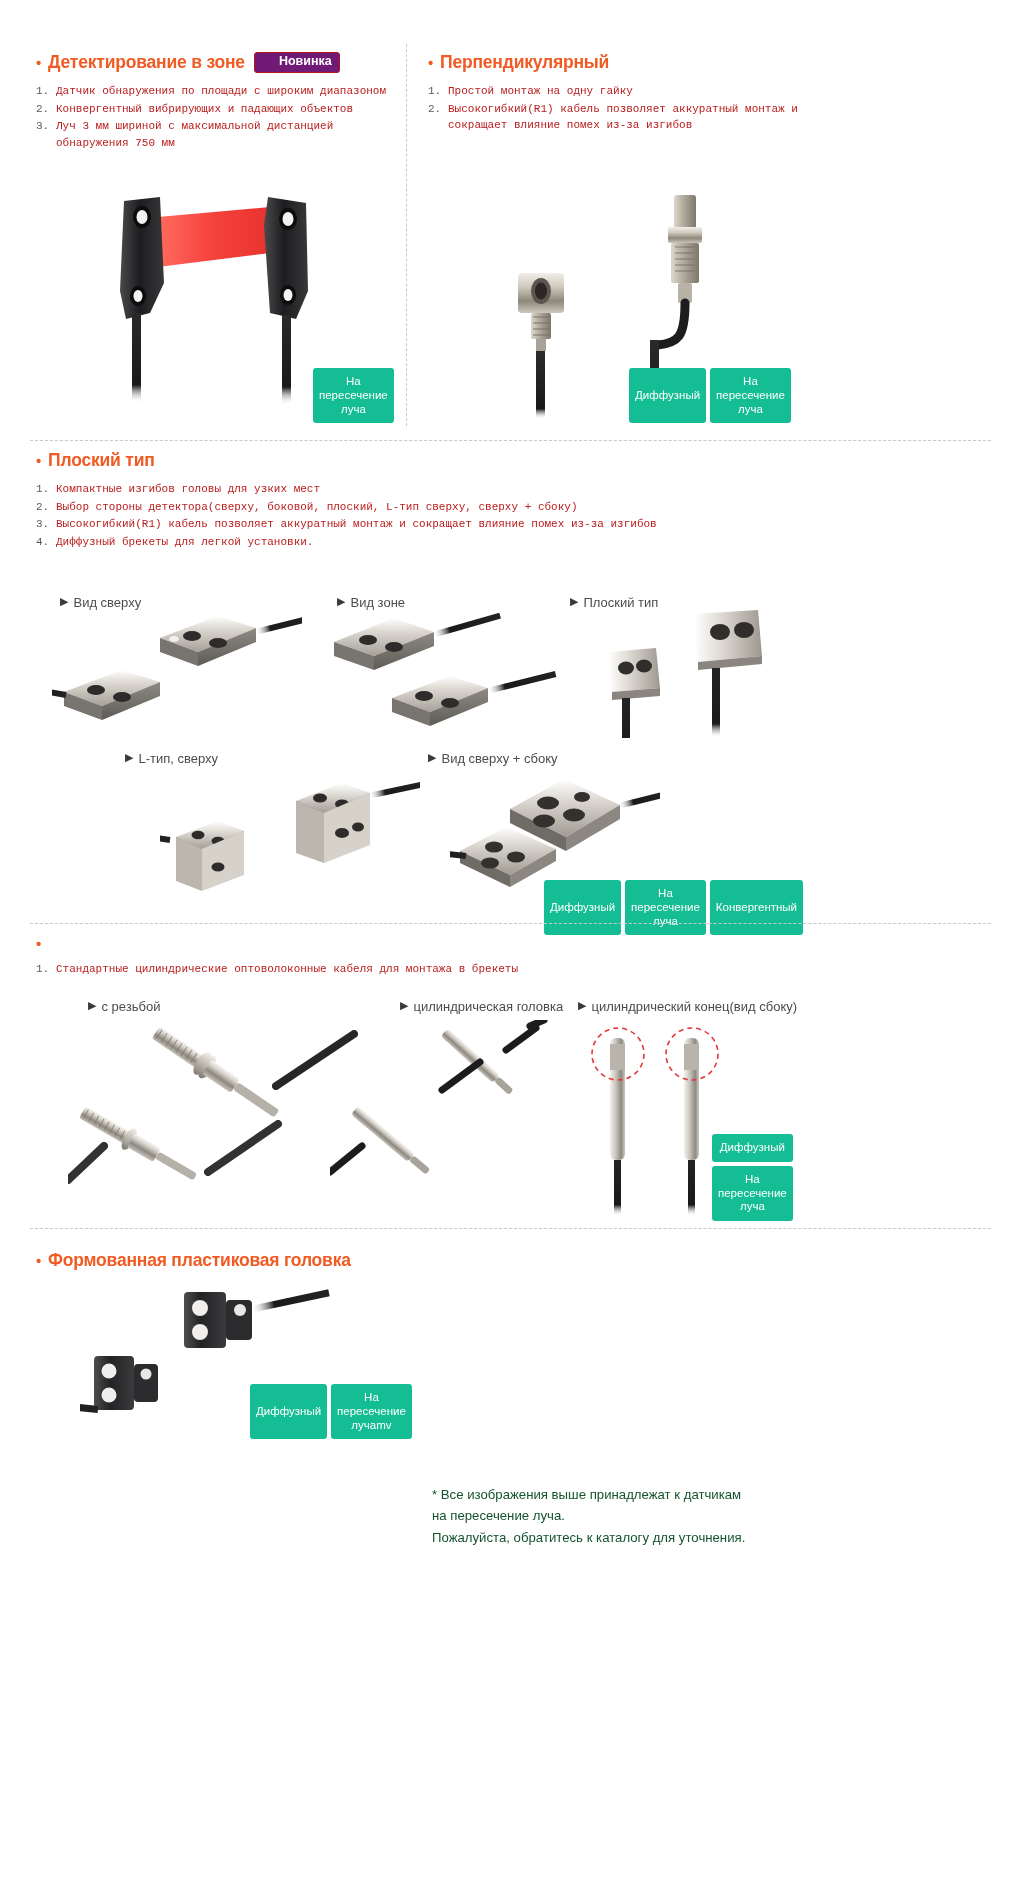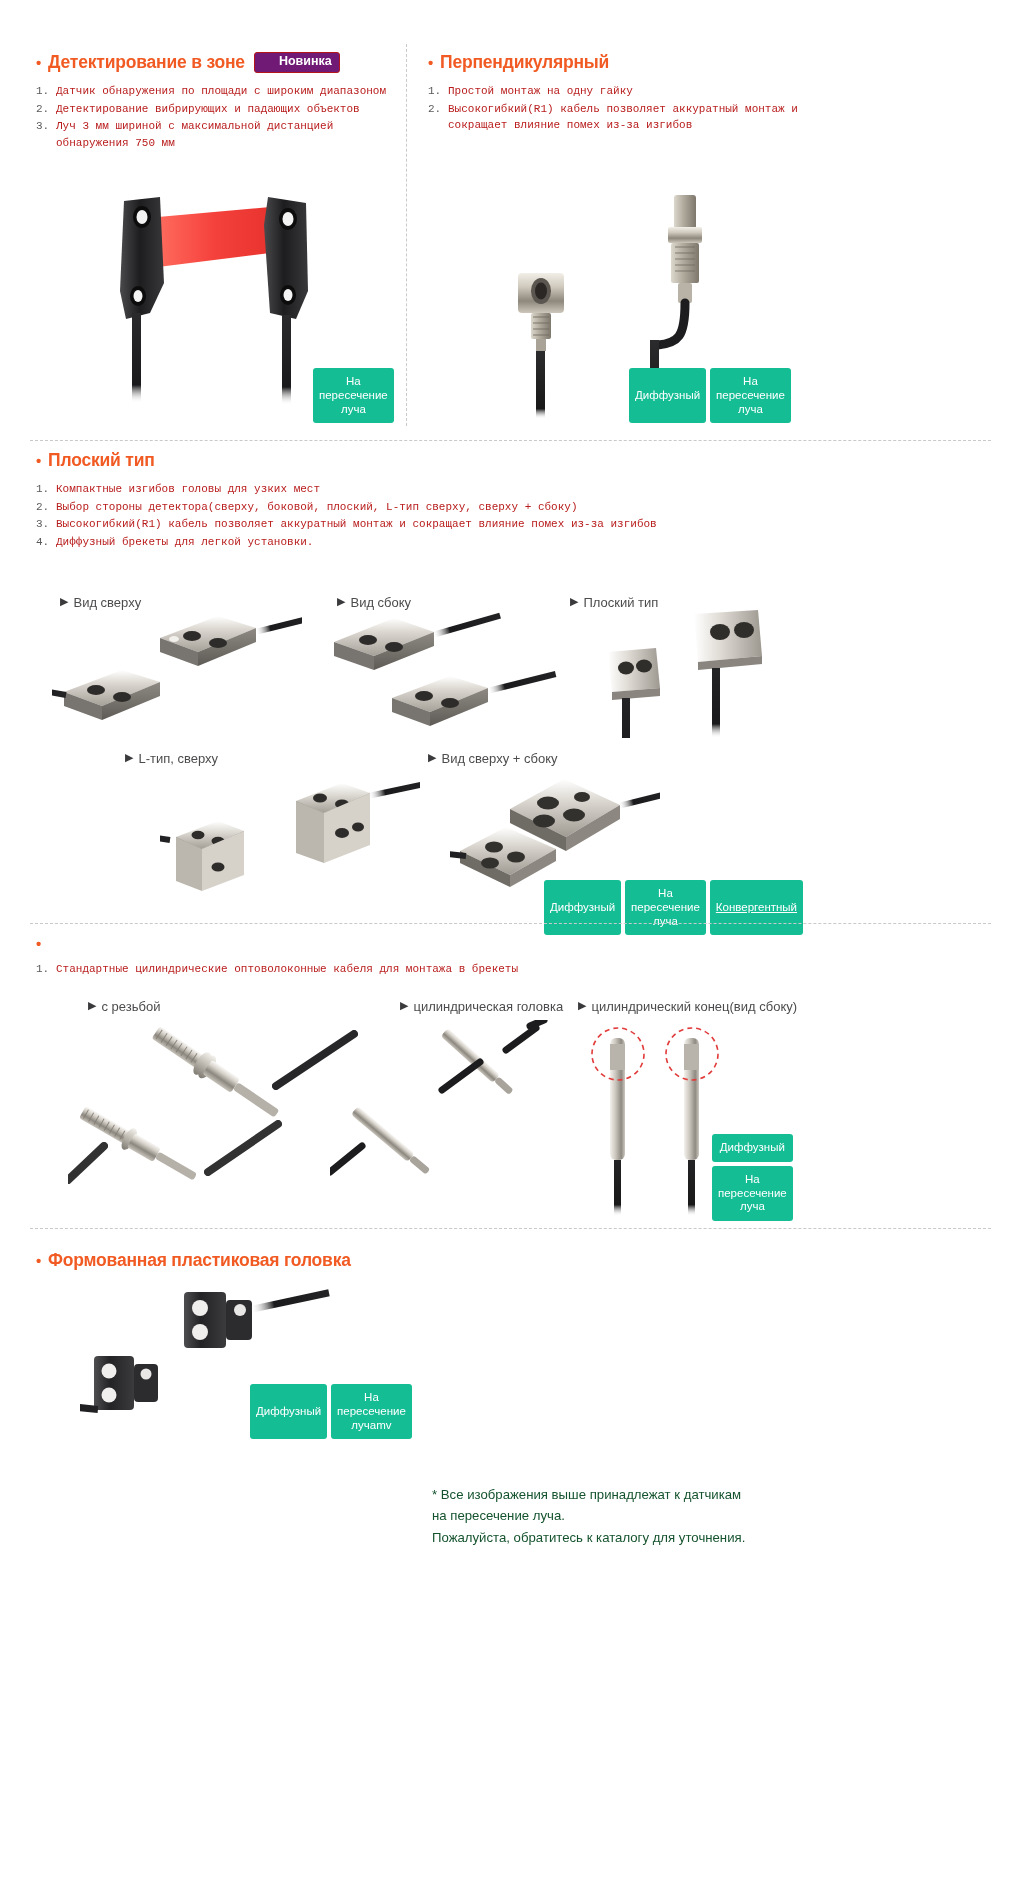--- a/index.html
+++ b/index.html
@@ -108,21 +108,21 @@
     line-height: 1.2;
     text-align: center;
     border-radius: 3px;
     padding: 7px 6px;
     min-width: 74px;
     display: flex;
     align-items: center;
     justify-content: center;
     white-space: pre-line;
   }
-  .chip.w2 { min-width: 84px; text-decoration: underline; }
+  .chip.w2 { min-width: 84px; }
 
   
   .footnote {
     position: absolute;
     font-size: 13.2px;
     line-height: 1.62;
     color: #14532d;
     white-space: pre-line;
   }
 
@@ -136,21 +136,21 @@
 <div class="page">
 
   <div class="art" style="left:36px; top:52px; width:370px;">
     <div class="sec-title">
       <span class="dot">•</span>
       <span>Детектирование в зоне</span>
       <span class="badge-new">Новинка</span>
     </div>
     <ol class="feats">
       <li>Датчик обнаружения по площади с широким диапазоном</li>
-      <li>Детектирование вибрирующих и падающих объектов</li>
+      <li>Конвергентный вибрирующих и падающих объектов</li>
       <li>Луч 3 мм шириной с максимальной дистанцией обнаружения 750 мм</li>
     </ol>
   </div>
 
   <div class="art" style="left:110px; top:195px;">
     <svg width="290" height="220" viewBox="0 0 290 220">
       <defs>
         <linearGradient id="blk1" x1="0" y1="0" x2="1" y2="0">
           <stop offset="0" stop-color="#4a4a4c"></stop>
             <stop offset="0.45" stop-color="#1d1d1f"></stop>
@@ -270,21 +270,21 @@
       <li>Диффузный брекеты для легкой установки.</li>
     </ol>
   </div>
 
   <div class="viewlabel art" style="left:60px; top:594px;">
     <span class="tri">▶</span>
     <span>Вид сверху</span>
   </div>
   <div class="viewlabel art" style="left:337px; top:594px;">
     <span class="tri">▶</span>
-    <span>Вид сбоку</span>
+    <span>Вид зоне</span>
   </div>
   <div class="viewlabel art" style="left:570px; top:594px;">
     <span class="tri">▶</span>
     <span>Плоский тип</span>
   </div>
 
   <div class="art" style="left:52px; top:612px;">
     <svg width="250" height="130" viewBox="0 0 250 130">
       <defs>
         <linearGradient id="st1" x1="0" y1="0" x2="0" y2="1">

